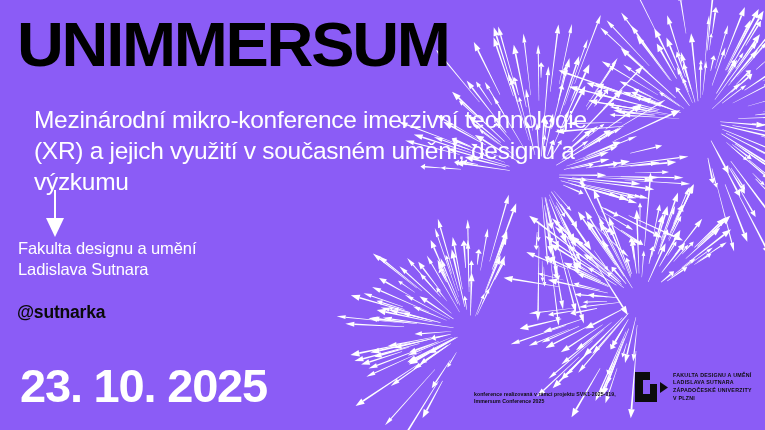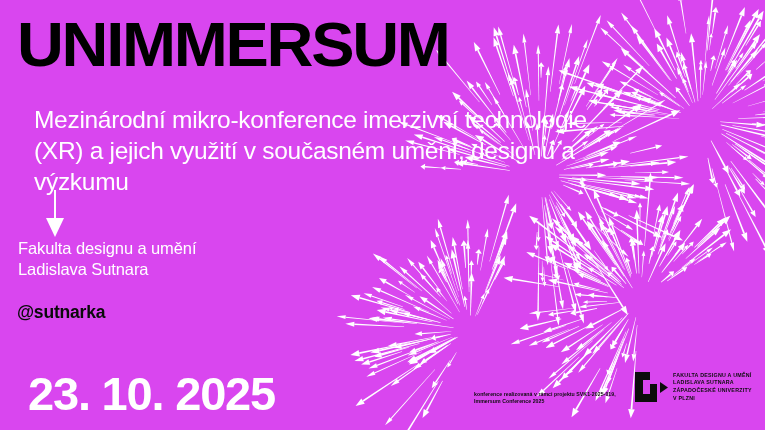--- a/index.html
+++ b/index.html
@@ -5,21 +5,21 @@
   html, body {
     margin: 0;
     padding: 0;
     background: #ffffff;
   }
   #poster {
     position: relative;
     width: 765px;
     height: 430px;
     overflow: hidden;
-    background: #d946ef;
+    background: #8b5cf6;
     font-family: "Liberation Sans", sans-serif;
   }
 
   
   #arrowfield {
     position: absolute;
     left: 0;
     top: 0;
     width: 765px;
     height: 430px;
@@ -90,21 +90,21 @@
     color: #0a0a0a;
     letter-spacing: -0.2px;
     text-align: right;
   }
 
   
   .date {
     position: absolute;
     left: 16px;
     top: 358px;
-    margin: 12px;
+    margin: 4px;
     font-size: 47px;
     line-height: 1;
     font-weight: 900;
     color: #ffffff;
     letter-spacing: -1.2px;
     white-space: nowrap;
   }
 
   
   .finefprint {

